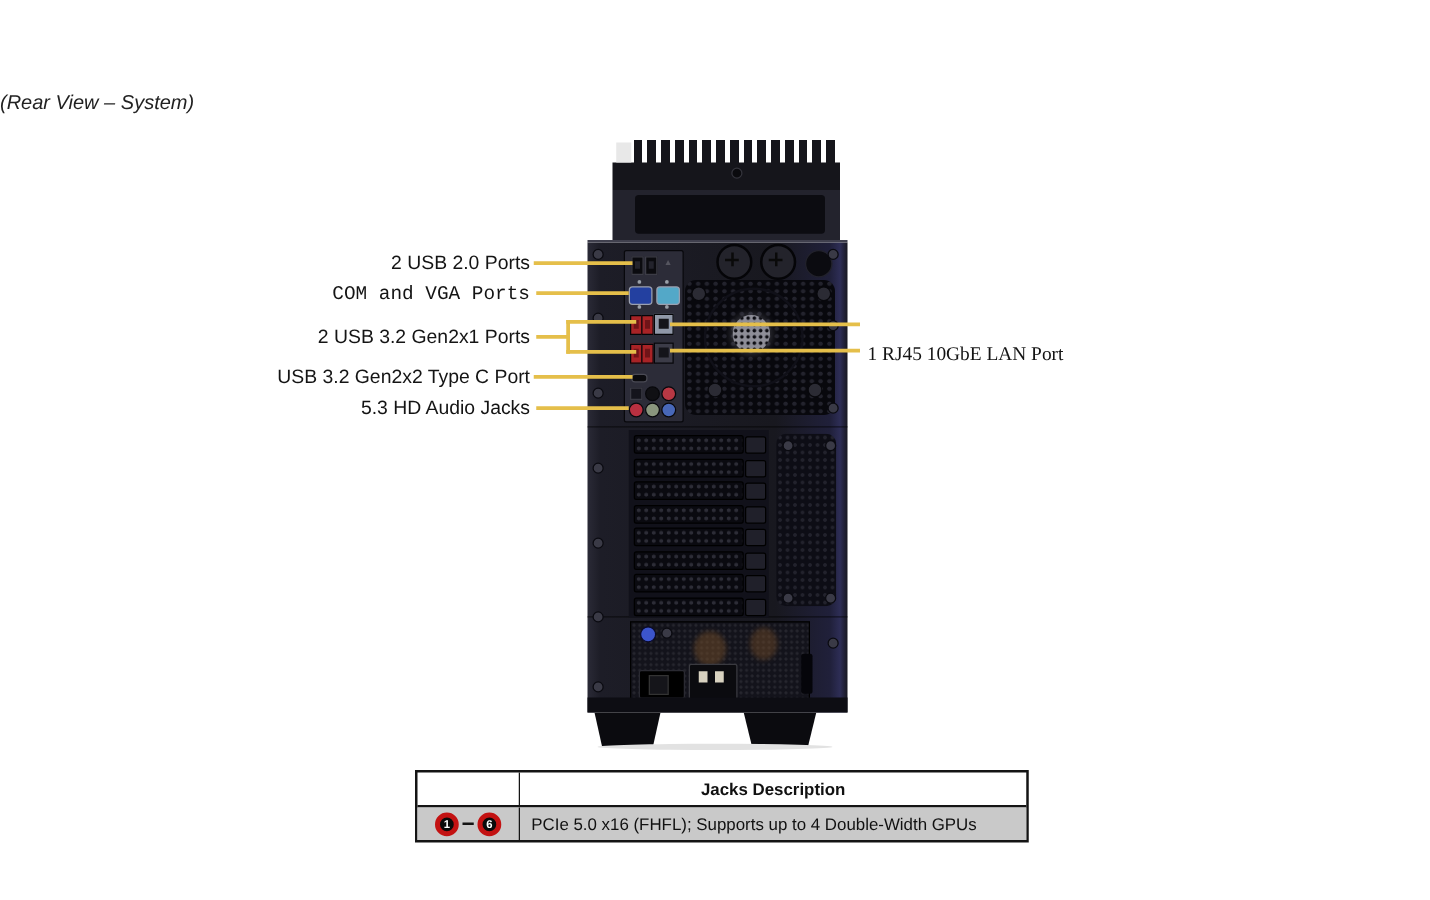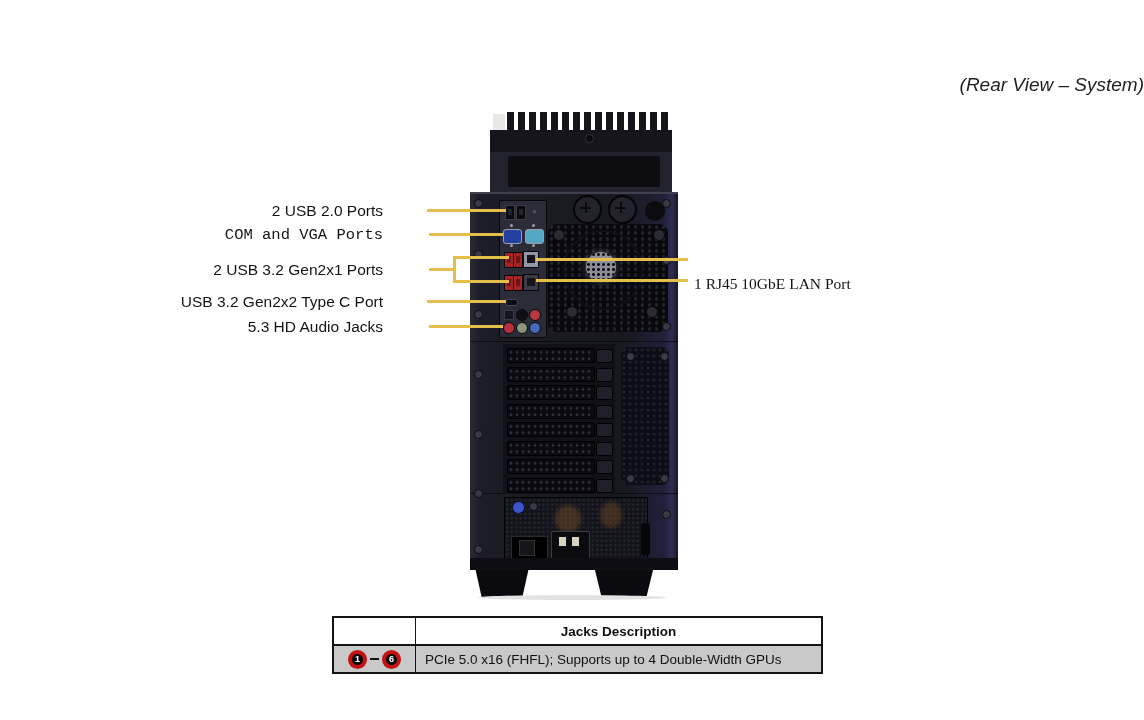--- a/index.html
+++ b/index.html
@@ -1,21 +1,21 @@
 <!DOCTYPE html>
 <html><head>
 <meta charset="utf-8">
 <style>
   html,body{margin:0;padding:0;background:#fff;}
   .canvas{position:relative;width:1144px;height:720px;background:#ffffff;overflow:hidden;
           font-family:"Liberation Sans", sans-serif;color:#1a1a1a;}
   .abs{position:absolute;}
 
   
-  .fig-title{left:0;right:0;top:74px;text-align:right;font-style:italic;font-size:19px;color:#222;}
+  .fig-title{left:0;right:0;top:74px;text-align:left;font-style:italic;font-size:16px;color:#222;}
 
   
   .hs-teeth{left:507px;top:112px;width:161px;height:20px;
     background:repeating-linear-gradient(90deg,#15151b 0 7px,rgba(0,0,0,0) 7px 11px);}
   .hs-base{left:490px;top:130px;width:182px;height:22px;background:#15151b;}
   .hs-dot{left:585px;top:134px;width:7px;height:7px;border-radius:50%;background:#0a0a0e;border:1px solid #34343c;}
   .hs-notch{left:493px;top:114px;width:12px;height:16px;background:#e8e8e8;}
   .vent-outer{left:490px;top:152px;width:182px;height:40px;background:#23232d;}
   .vent-inner{left:508px;top:156px;width:152px;height:31px;background:#0c0c11;border-radius:3px;}
   .body{left:470px;top:192px;width:208px;height:376px;border-top:2px solid #40404e;
@@ -67,21 +67,21 @@
   .prong{width:7px;height:9px;background:#d8d2c0;}
   .psu-handle{left:641px;top:523px;width:9px;height:32px;background:#05050a;border-radius:2px;}
   .bottom-rail{left:470px;top:558px;width:208px;height:12px;background:#0d0d13;}
   .foot{top:570px;height:27px;background:#0b0b0f;clip-path:polygon(6% 0,94% 0,84% 100%,16% 100%);}
   .shadow{left:478px;top:595px;width:188px;height:5px;border-radius:50%;background:#e2e2e2;}
 
   
   .cl{height:3px;background:#e5bf4a;}
   .clv{width:3px;background:#e5bf4a;}
   .lbl{font-size:15.5px;white-space:nowrap;line-height:18px;transform:translateY(-50%);color:#141414;}
-  .lbl-l{right:761px;text-align:center;}
+  .lbl-l{right:720px;text-align:center;}
   .lbl-r{left:694px;text-align:left;}
 
   
   .slot-table{left:332px;top:616px;width:487px;border:2px solid #141414;background:#fff;}
   .st-row{display:flex;}
   .st-head{height:26px;border-bottom:2.5px solid #141414;}
   .st-data{height:26px;background:#c9c9c9;}
   .st-c1{width:81px;border-right:1.5px solid #141414;display:flex;align-items:center;justify-content:center;}
   .st-c2{flex:1;display:flex;align-items:center;}
   .st-head .st-c2{justify-content:center;font-weight:bold;font-size:13.5px;color:#111;}

